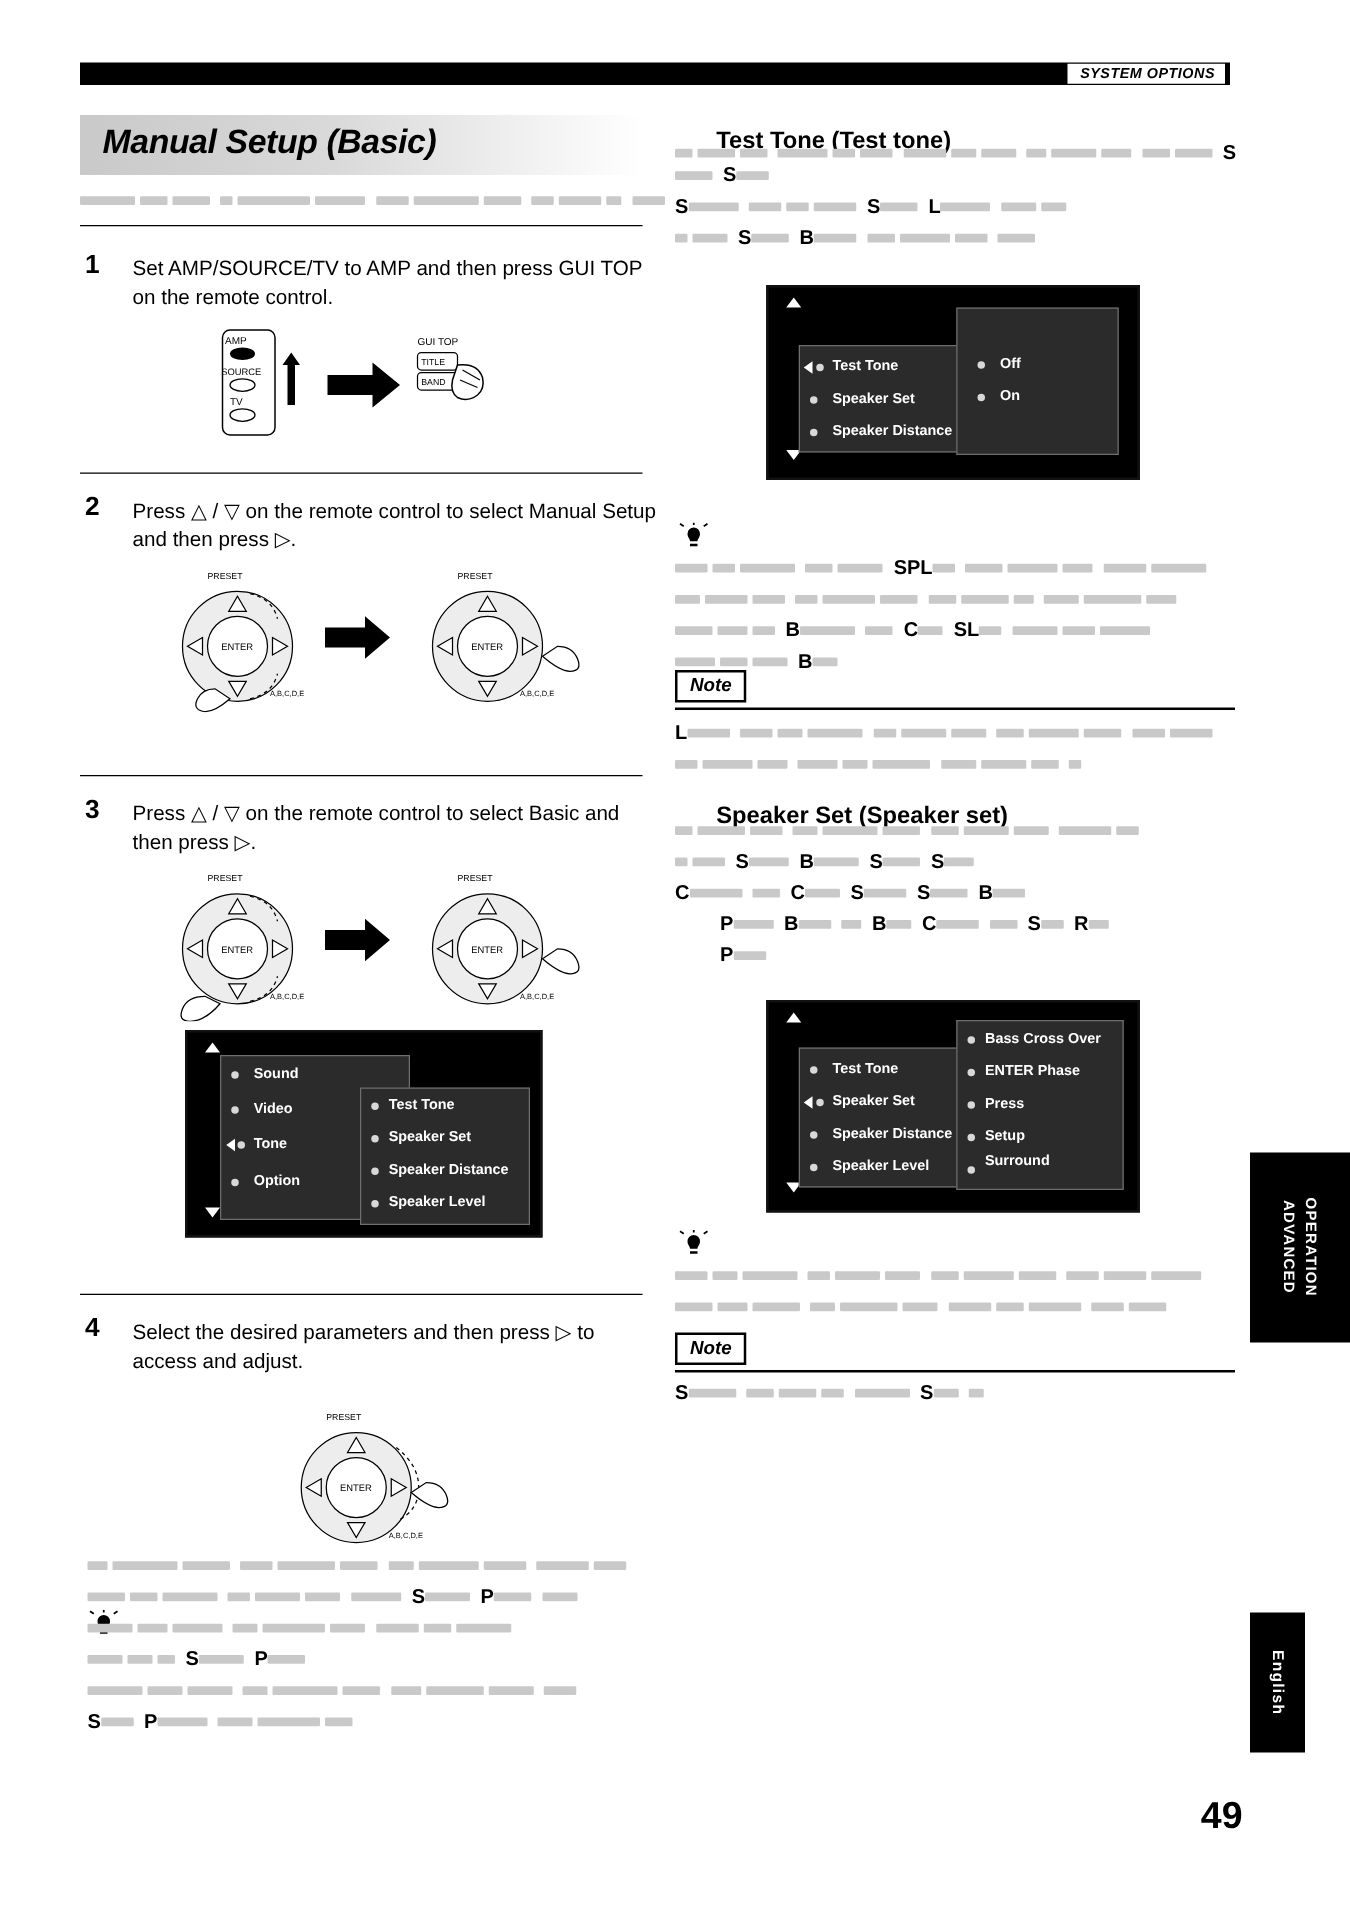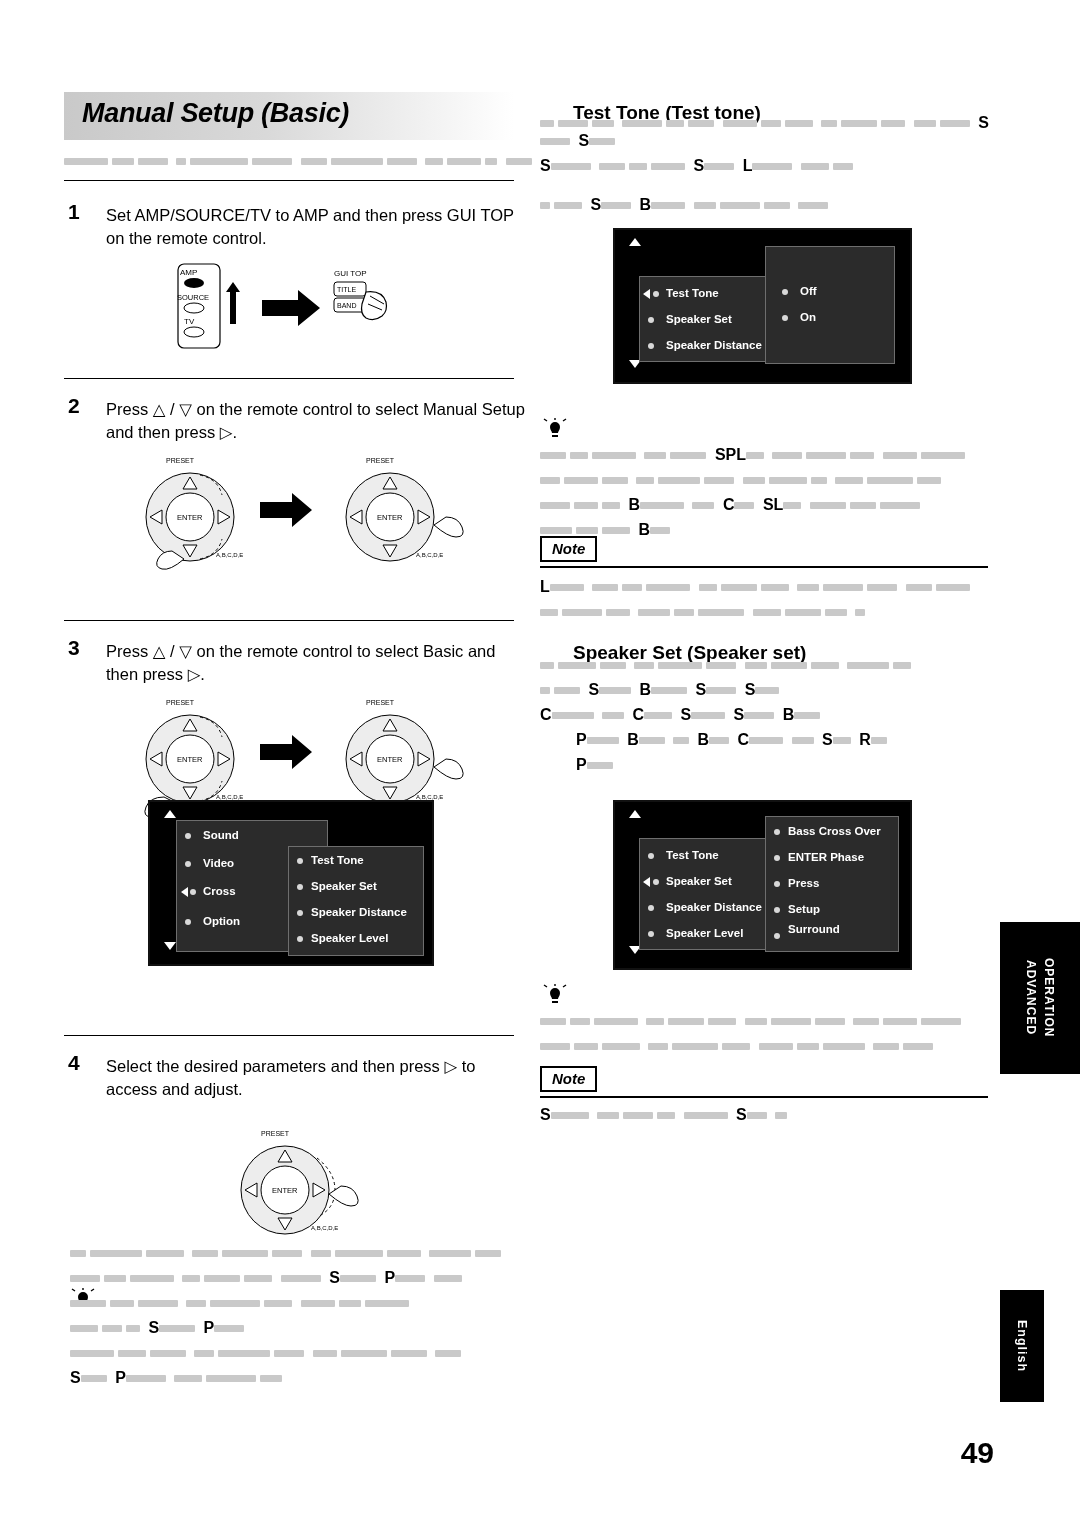--- a/index.html
+++ b/index.html
@@ -77,20 +77,23 @@
   }
   .tab.adv span{font-size:12px;}
 
   .pageno{position:absolute;right:86px;bottom:56px;font-size:30px;font-weight:bold;}
 </style>
 </head>
 <body>
 
 <div class="page">
 
+  <div class="topbar">
+    <div class="label">SYSTEM OPTIONS</div>
+  </div>
 
   <div class="title-band">
     <h1>Manual Setup (Basic)</h1>
   </div>
 
   <div class="blur-wrap" style="left:64px;top:152px;">
     <span class="blurline" style="width:44px"></span><span class="blurline" style="width:22px"></span><span class="blurline" style="width:30px"></span>
     <span class="blurline" style="width:10px"></span><span class="blurline" style="width:58px"></span><span class="blurline" style="width:40px"></span>
     <span class="blurline" style="width:26px"></span><span class="blurline" style="width:52px"></span><span class="blurline" style="width:30px"></span>
     <span class="blurline" style="width:18px"></span><span class="blurline" style="width:34px"></span><span class="blurline" style="width:12px"></span>
@@ -207,32 +210,32 @@
         <path d="M60 22 l7 12 l-14 0 z" fill="#fff" stroke="#000"></path>
         <path d="M60 102 l7 -12 l-14 0 z" fill="#fff" stroke="#000"></path>
         <path d="M20 62 l12 -7 l0 14 z" fill="#fff" stroke="#000"></path>
         <path d="M100 62 l-12 -7 l0 14 z" fill="#fff" stroke="#000"></path>
         <text x="86" y="102" font-size="6" font-family="Liberation Sans">A,B,C,D,E</text>
         <path d="M104 70 q14 12 22 12 q10 0 6 -10 q-4 -10 -16 -10z" fill="#fff" stroke="#000"></path>
       </g>
     </svg>
   </div>
 
-  <div class="osd" style="left:148px;top:800px;width:282px;height:162px;">
+  <div class="osd" style="left:148px;top:824px;width:282px;height:162px;">
     <div class="tri-up" style="left:14px;top:8px;"></div>
     <div class="tri-dn" style="left:14px;top:140px;"></div>
 
     <div class="col" style="left:26px;top:18px;width:150px;height:130px;">
       <div class="dot" style="left:8px;top:12px;"></div>
       <div class="item" style="left:26px;top:8px;">Sound</div>
       <div class="dot" style="left:8px;top:40px;"></div>
       <div class="item" style="left:26px;top:36px;">Video</div>
       <div class="arrow-l" style="left:4px;top:66px;"></div>
       <div class="dot" style="left:13px;top:68px;"></div>
-      <div class="item" style="left:26px;top:64px;">Cross</div>
+      <div class="item" style="left:26px;top:64px;">Tone</div>
       <div class="arrow-r" style="left:132px;top:66px;"></div>
       <div class="dot" style="left:8px;top:98px;"></div>
       <div class="item" style="left:26px;top:94px;">Option</div>
     </div>
 
     <div class="col" style="left:138px;top:44px;width:134px;height:108px;">
       <div class="dot" style="left:8px;top:11px;"></div>
       <div class="item" style="left:22px;top:7px;">Test Tone</div>
       <div class="dot" style="left:8px;top:37px;"></div>
       <div class="item" style="left:22px;top:33px;">Speaker Set</div>
@@ -319,21 +322,21 @@
   <div class="blur-wrap" style="left:540px;top:114px;width:450px;">
     <div style="margin-bottom:7px;">
       <span class="blurline" style="width:14px"></span><span class="blurline" style="width:30px"></span><span class="blurline" style="width:22px"></span>
       <span class="blurline" style="width:40px"></span><span class="blurline" style="width:18px"></span><span class="blurline" style="width:26px"></span>
       <span class="blurline" style="width:34px"></span><span class="blurline" style="width:20px"></span><span class="blurline" style="width:28px"></span>
       <span class="blurline" style="width:16px"></span><span class="blurline" style="width:36px"></span><span class="blurline" style="width:24px"></span>
       <span class="blurline" style="width:22px"></span><span class="blurline" style="width:30px"></span>
       <b class="bold-frag">S</b><span class="blurline" style="width:30px"></span>
       <b class="bold-frag">S</b><span class="blurline" style="width:26px"></span>
     </div>
-    <div style="margin-bottom:21px;">
+    <div style="margin-bottom:7px;">
       <b class="bold-frag">S</b><span class="blurline" style="width:40px"></span>
       <span class="blurline" style="width:26px"></span><span class="blurline" style="width:18px"></span><span class="blurline" style="width:34px"></span>
       <b class="bold-frag">S</b><span class="blurline" style="width:30px"></span>
       <b class="bold-frag">L</b><span class="blurline" style="width:40px"></span>
       <span class="blurline" style="width:28px"></span><span class="blurline" style="width:20px"></span>
     </div>
     <div style="margin-bottom:7px;">
       <span class="blurline" style="width:10px"></span><span class="blurline" style="width:28px"></span>
       <b class="bold-frag">S</b><span class="blurline" style="width:30px"></span>
       <b class="bold-frag">B</b><span class="blurline" style="width:34px"></span>

